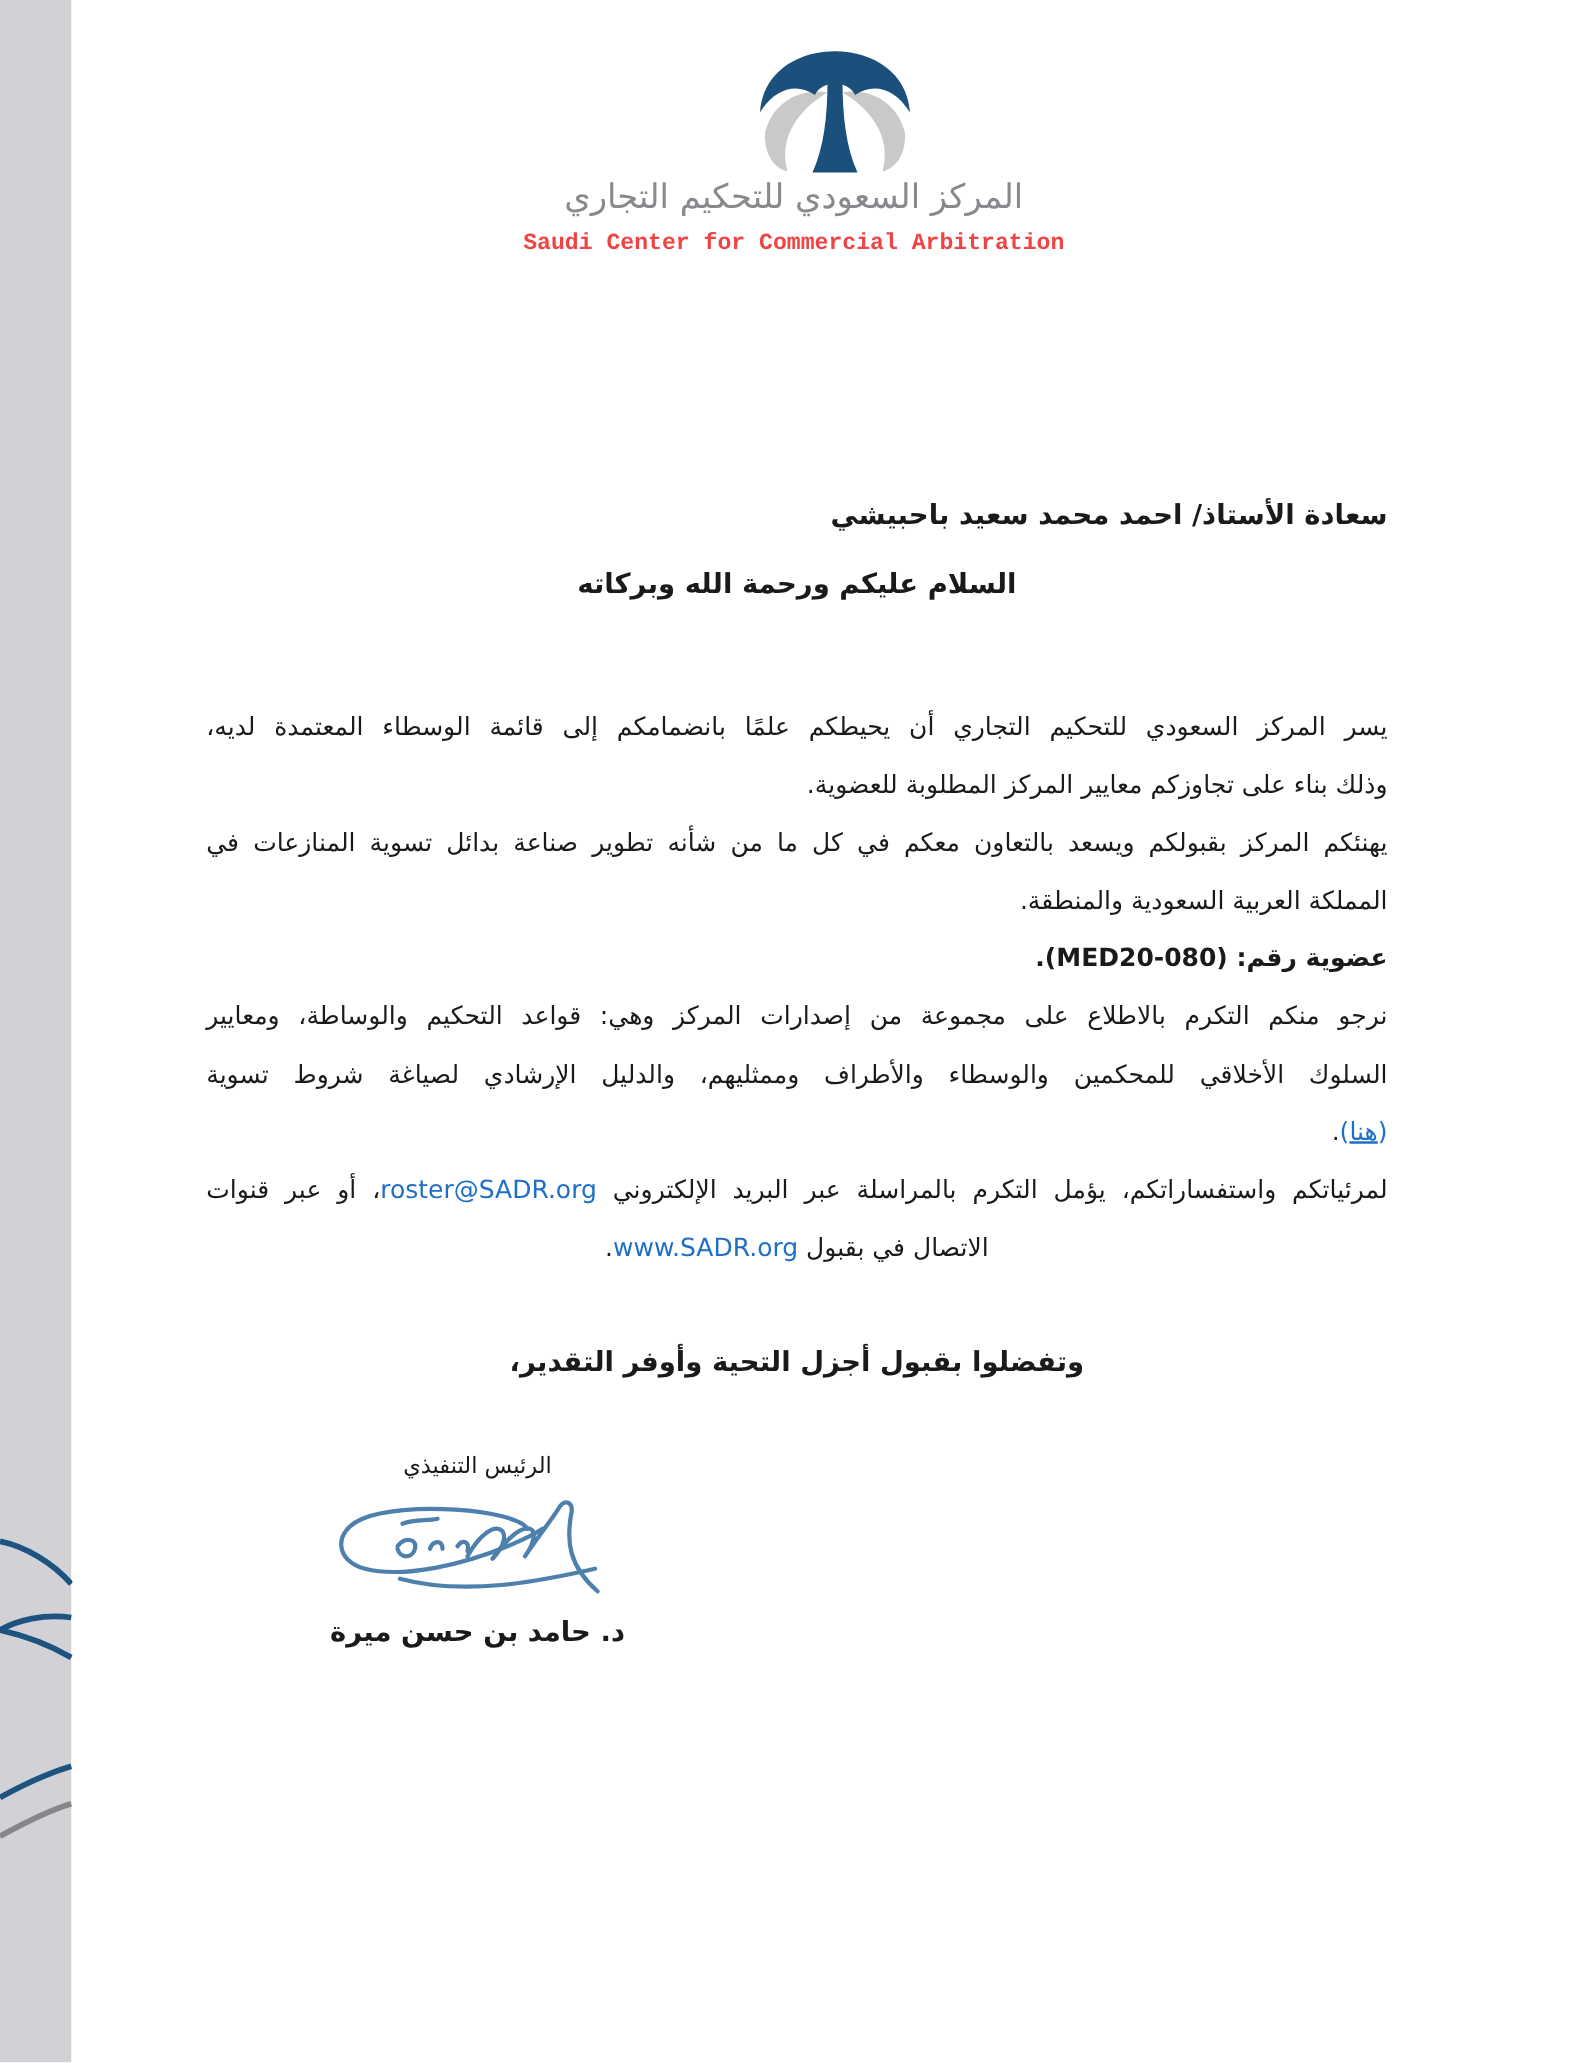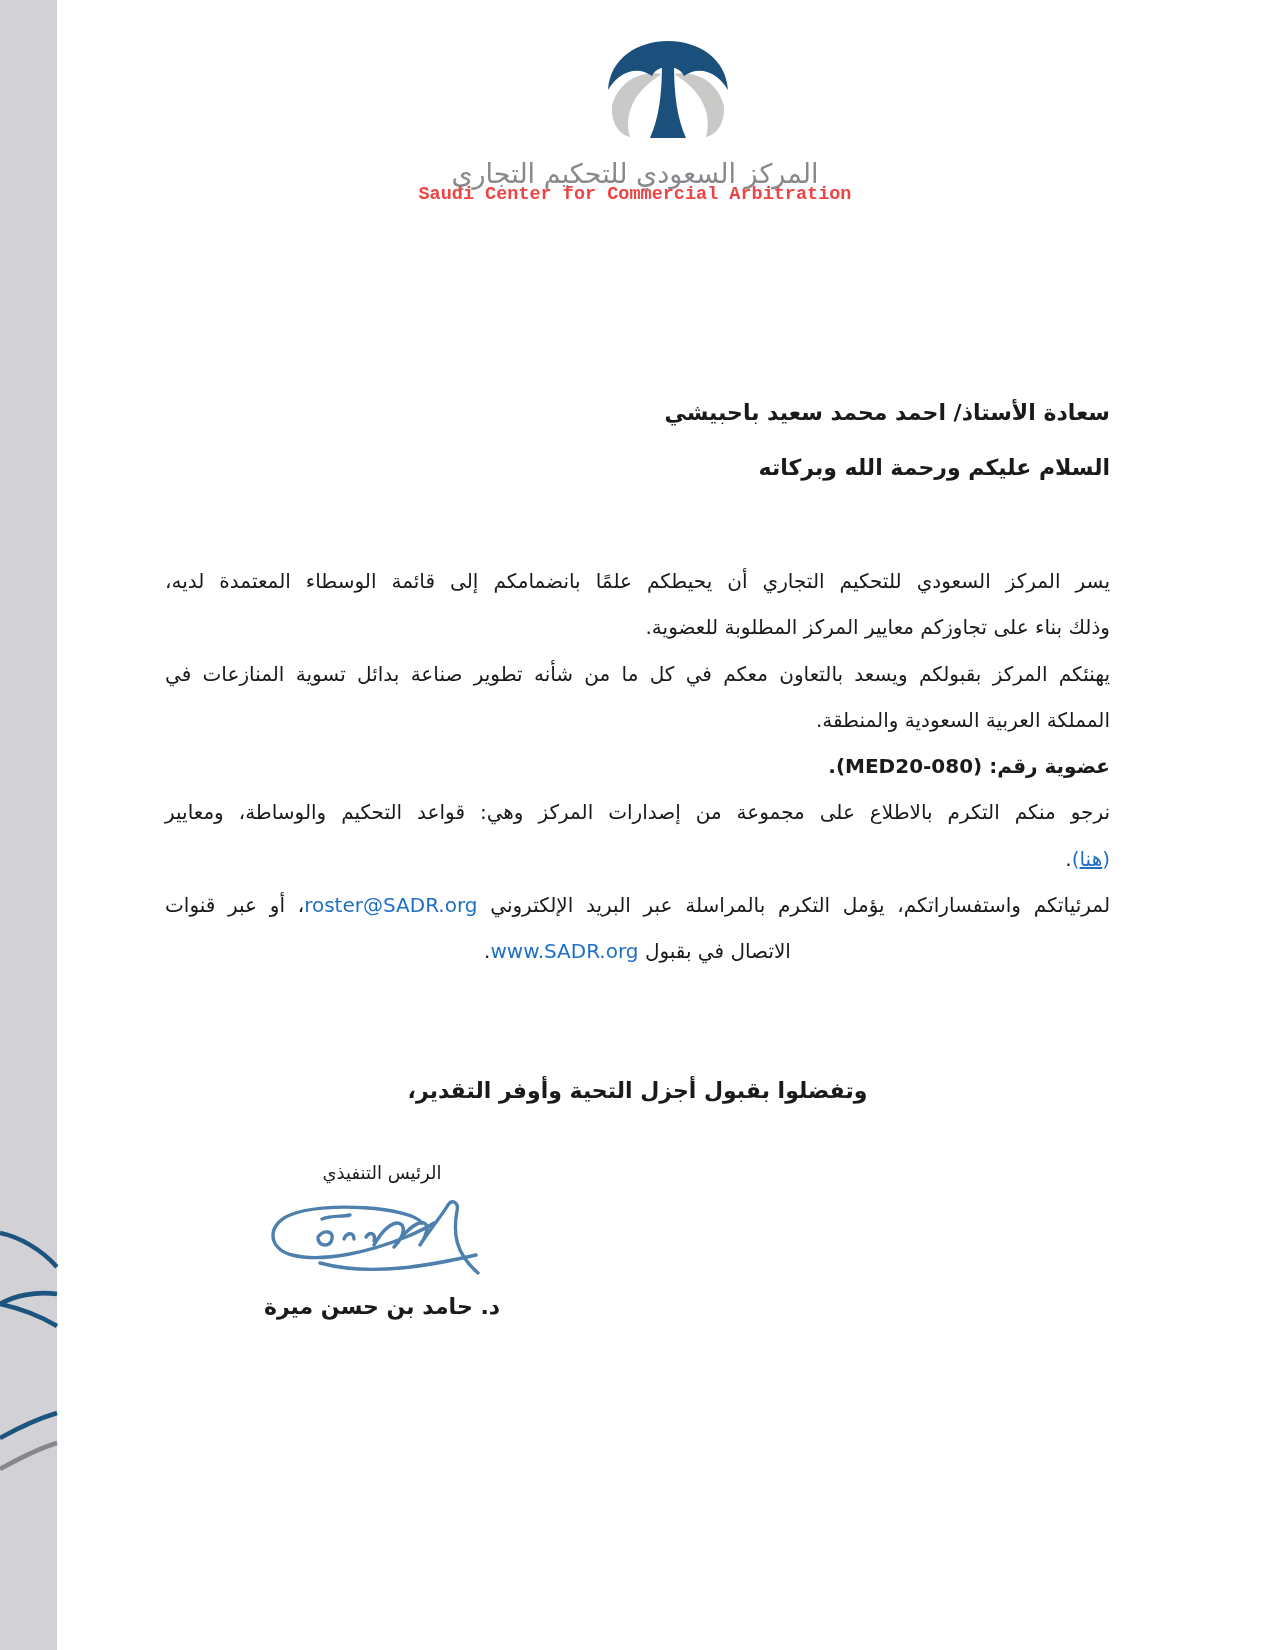--- a/index.html
+++ b/index.html
@@ -14,31 +14,31 @@
   
   .left-band{
     position:absolute;left:0;top:0;width:57px;height:1650px;
     background:#d2d2d6;
   }
   .curves{position:absolute;left:0;top:1150px;}
   
   .logo-tree{position:absolute;left:606px;top:36px;}
   .logo-text{position:absolute;left:135px;width:1000px;text-align:center;}
   .logo-ar{
-    top:158px;font-size:27px;color:#87898c;direction:rtl;
+    top:142px;font-size:27px;color:#87898c;direction:rtl;
     position:absolute;left:0;right:0;letter-spacing:0;
   }
   .logo-en{
     top:184px;font-size:18.5px;font-weight:bold;color:#ef4444;
     font-family:Liberation Mono, monospace;
     position:absolute;left:0;right:0;
   }
   .bold{font-weight:bold;}
   .recipient{position:absolute;top:400px;right:165px;left:165px;text-align:right;font-size:22px;font-weight:bold;direction:rtl;}
-  .greeting{position:absolute;top:455px;right:165px;left:165px;text-align:right;font-size:22px;font-weight:bold;direction:rtl;}
+  .greeting{position:absolute;top:455px;right:165px;left:165px;text-align:center;font-size:22px;font-weight:bold;direction:rtl;}
   .body-block{position:absolute;top:558px;right:165px;left:165px;direction:rtl;font-size:20px;}
   .line{height:46.3px;line-height:46.3px;white-space:nowrap;}
   .l-just{text-align:justify;text-align-last:justify;}
   .l-right{text-align:right;}
   .l-center{text-align:center;}
   a.lnk{color:#1f6fc6;text-decoration:none;cursor:pointer;}
   a.lnk-u{color:#1f6fc6;text-decoration:underline;cursor:pointer;}
   .blue-paren{color:#1f6fc6;}
   .closing{position:absolute;top:1078px;right:165px;left:165px;text-align:center;font-size:22px;font-weight:bold;direction:rtl;}
   
@@ -79,20 +79,21 @@
     <div class="recipient">سعادة الأستاذ/ احمد محمد سعيد باحبيشي</div>
     <div class="greeting">السلام عليكم ورحمة الله وبركاته</div>
 
     <div class="body-block">
       <div class="line l-just">يسر المركز السعودي للتحكيم التجاري أن يحيطكم علمًا بانضمامكم إلى قائمة الوسطاء المعتمدة لديه،</div>
       <div class="line l-right">وذلك بناء على تجاوزكم معايير المركز المطلوبة للعضوية.</div>
       <div class="line l-just">يهنئكم المركز بقبولكم ويسعد بالتعاون معكم في كل ما من شأنه تطوير صناعة بدائل تسوية المنازعات في</div>
       <div class="line l-right">المملكة العربية السعودية والمنطقة.</div>
       <div class="line l-right bold">عضوية رقم: (MED20-080).</div>
       <div class="line l-just">نرجو منكم التكرم بالاطلاع على مجموعة من إصدارات المركز وهي: قواعد التحكيم والوساطة، ومعايير</div>
+      <div class="line l-just">السلوك الأخلاقي للمحكمين والوسطاء والأطراف وممثليهم، والدليل الإرشادي لصياغة شروط تسوية</div>
       <div class="line l-right"><span class="blue-paren">(</span><a class="lnk-u">هنا</a><span class="blue-paren">)</span><span>.</span></div>
       <div class="line l-just"><span>لمرئياتكم واستفساراتكم، يؤمل التكرم بالمراسلة عبر البريد الإلكتروني </span><a class="lnk">roster@SADR.org</a><span>، أو عبر قنوات</span></div>
       <div class="line l-center"><span>الاتصال في بقبول </span><a class="lnk">www.SADR.org</a><span>.</span></div>
     </div>
 
     <div class="closing">وتفضلوا بقبول أجزل التحية وأوفر التقدير،</div>
 
     <div class="sig-block">
       <div class="sig-title">الرئيس التنفيذي</div>
       <svg class="sig-svg" width="240" height="95" viewBox="0 0 240 95">

